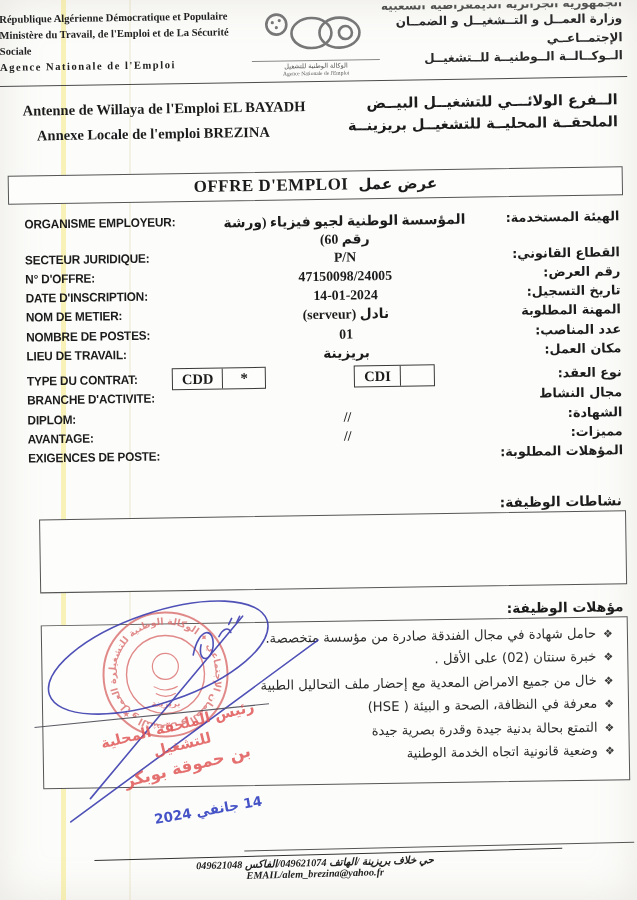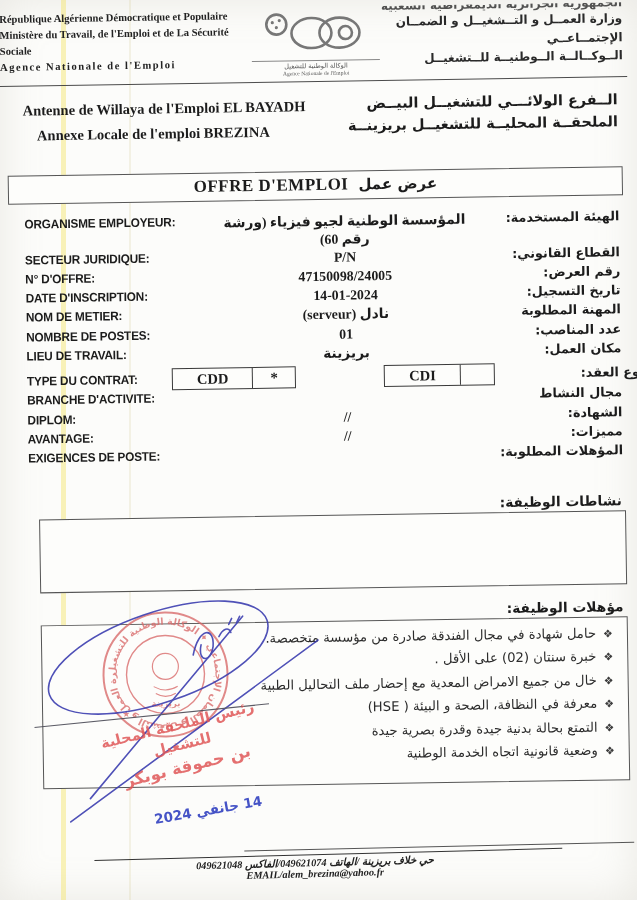--- a/index.html
+++ b/index.html
@@ -39,21 +39,21 @@
 
   
   .form{margin-top:13px;padding:0 12px 0 28px;}
   .frow{display:grid;grid-template-columns:195px 1fr 152px;align-items:start;min-height:19.3px;}
   .flabel{font-family:"Liberation Sans",sans-serif;font-weight:bold;font-size:12.3px;letter-spacing:-.2px;transform:scaleX(.96);transform-origin:left;white-space:nowrap;}
   .fvalue{text-align:center;font-weight:bold;font-size:13.8px;line-height:1.3;}
   .falabel{text-align:right;direction:rtl;font-family:"DejaVu Sans",sans-serif;font-weight:bold;font-size:12.8px;padding-right:2px;white-space:nowrap;}
   .row-contract{min-height:25px;align-items:center;}
   .contract-wrap{display:flex;gap:88px;margin-left:-50px;margin-top:1px;}
   .cbox{display:inline-flex;border:1.7px solid #3a3a3a;background:#fdfdfb;height:20px;align-items:stretch;}
-  .cbox .clabel{padding:0 24px;font-weight:bold;font-size:14.5px;display:flex;align-items:center;}
+  .cbox .clabel{padding:0 9px;font-weight:bold;font-size:14.5px;display:flex;align-items:center;}
   .cbox .cmark{border-left:1.7px solid #3a3a3a;width:42px;display:flex;align-items:center;justify-content:center;font-weight:bold;font-size:15px;}
   .cbox.cdi .cmark{width:33px;}
 
   
   .section-label{direction:rtl;text-align:right;font-family:"DejaVu Sans",sans-serif;font-weight:bold;font-size:13.8px;padding-right:16px;margin-bottom:1px;}
   .secbox{border:1.4px solid #555;margin:0 12px 0 38px;background:#fdfdfb;}
   .box-activities{height:72px;margin-top:2px;}
   .box-qualifications{min-height:152px;margin-top:2px;padding:4px 0 6px 0;}
   .activities-wrap{margin-top:30px;}
   .qualifications-wrap{margin-top:14px;}

